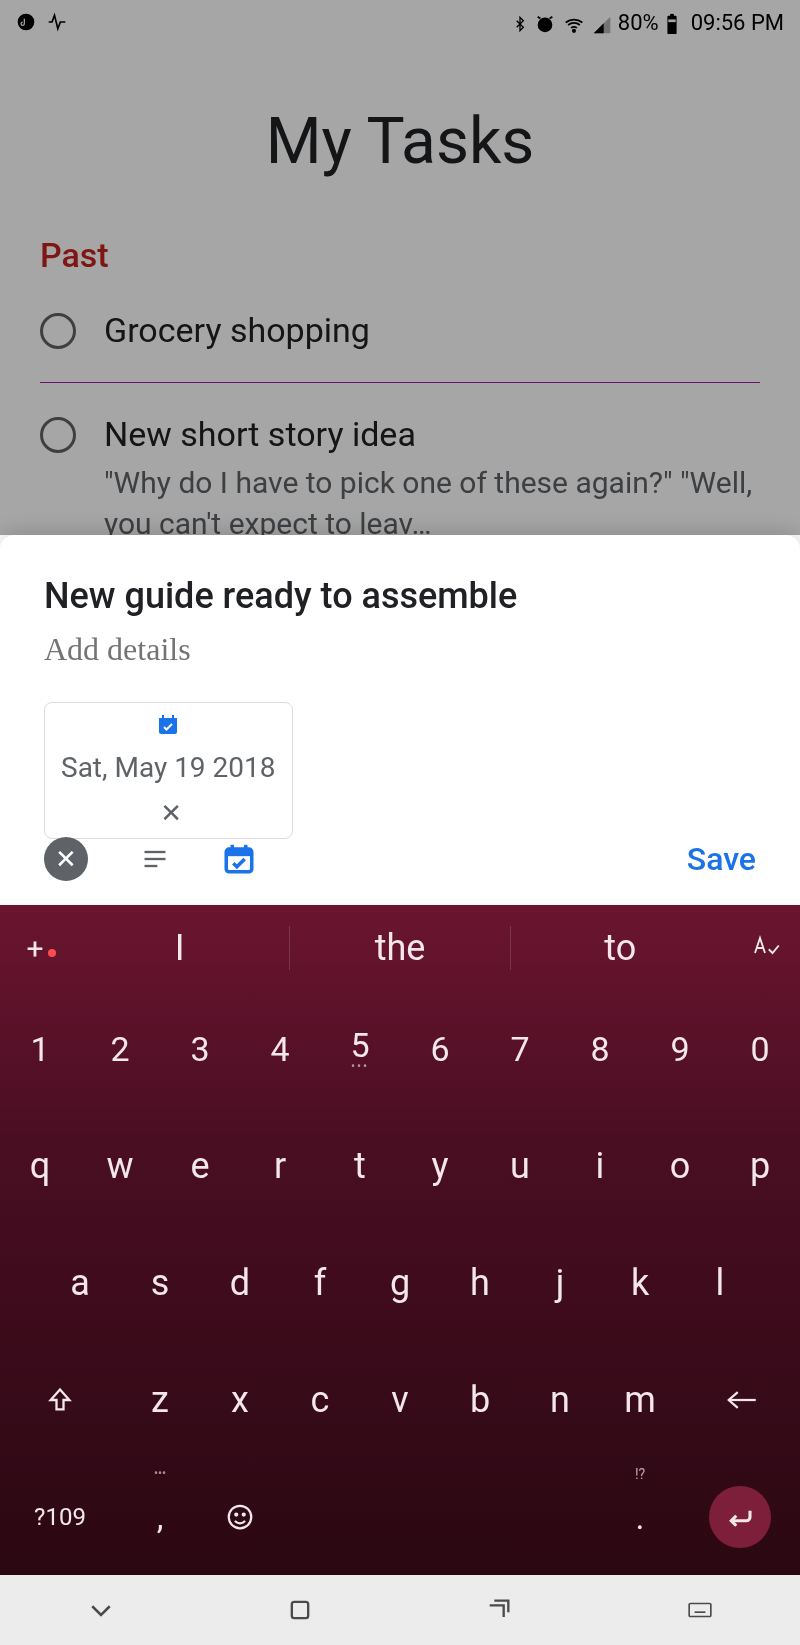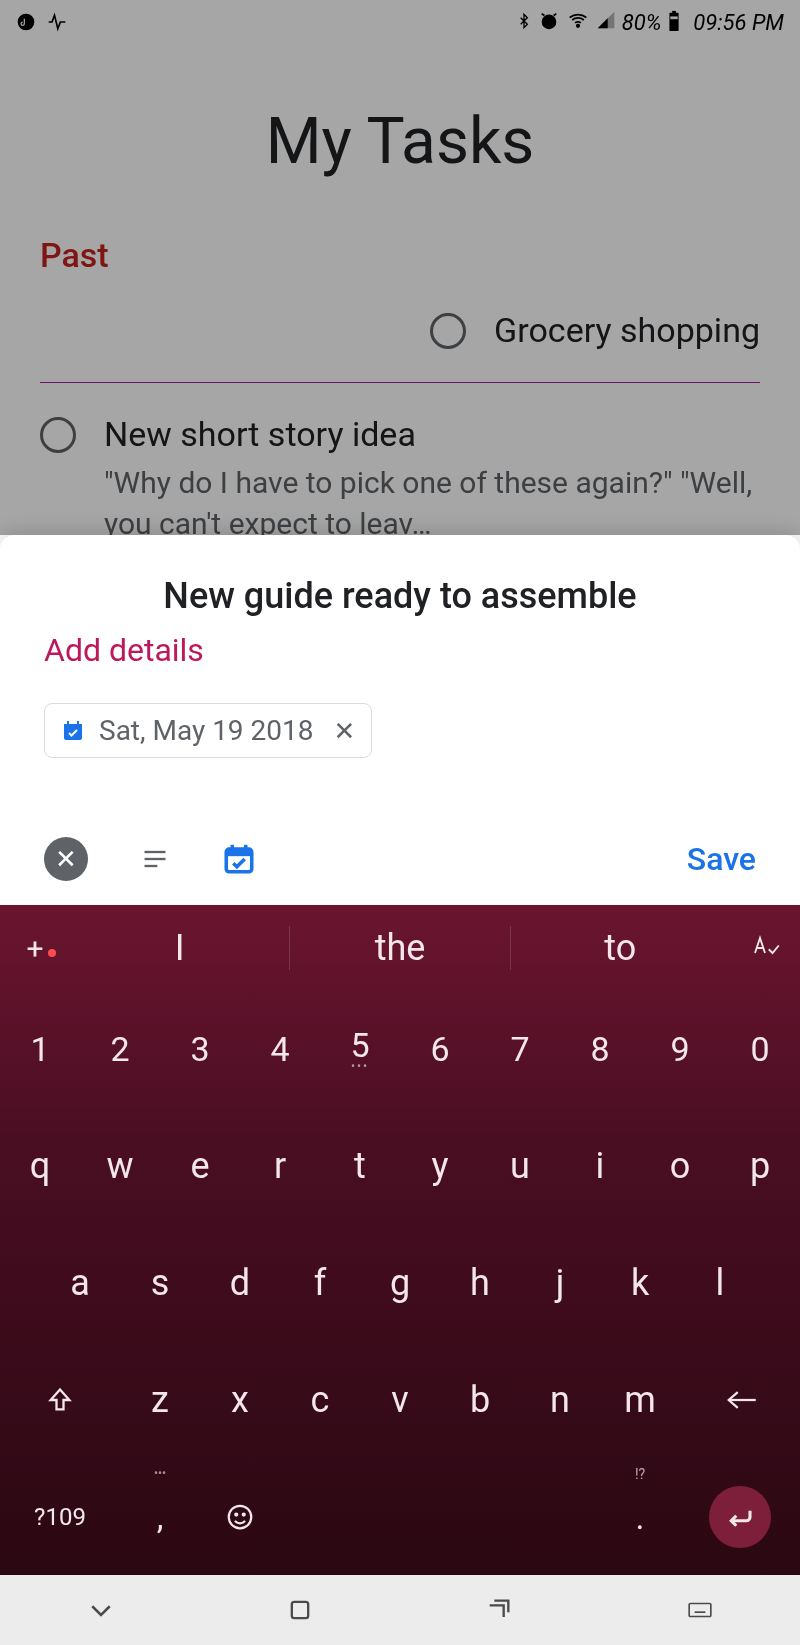--- a/index.html
+++ b/index.html
@@ -2,37 +2,37 @@
 <html><head>
 <meta charset="utf-8">
 <style>
   * { box-sizing: border-box; margin: 0; padding: 0; }
   html, body { width: 800px; height: 1645px; font-family: Roboto, 'Helvetica Neue', Arial, sans-serif; overflow: hidden; background: #fff; }
   .screen { position: relative; width: 800px; height: 1645px; }
   .dim-overlay { position: absolute; inset: 0; background: rgba(0,0,0,0.35); pointer-events: none; z-index: 5; height: 535px; }
   
   .status-bar { height: 44px; display: flex; align-items: center; justify-content: space-between; padding: 0 16px; font-size: 22px; color: #000; }
   .status-left { display: flex; gap: 10px; align-items: center; }
-  .status-right { display: flex; gap: 6px; align-items: flex-start; font-weight: 400; font-style: italic; }
+  .status-right { display: flex; gap: 6px; align-items: flex-end; font-weight: 400; }
   .status-right .time { margin-left: 6px; }
   .ic { display: inline-block; }
   
   .main { padding: 20px 40px 0 40px; }
   .title { font-size: 64px; font-weight: 400; text-align: center; color: #202124; margin-top: 40px; margin-bottom: 56px; }
   .section-label { color: #c5221f; font-size: 34px; font-weight: 500; margin-bottom: 24px; }
-  .task-row { display: flex; align-items: flex-start; gap: 28px; padding: 10px 0 30px 0; justify-content: flex-end; }
+  .task-row { display: flex; align-items: flex-start; gap: 28px; padding: 10px 0 30px 0; }
   .task-row + .task-row { border-top: 1px solid #a21caf; padding-top: 30px; }
   .radio { width: 36px; height: 36px; border: 3px solid #5f6368; border-radius: 50%; flex-shrink: 0; margin-top: 4px; }
   .task-title { font-size: 34px; color: #202124; line-height: 1.25; }
   .task-details { font-size: 30px; color: #5f6368; margin-top: 8px; line-height: 1.35; }
   
   .sheet { position: absolute; left: 0; right: 0; top: 535px; background: #fff; border-radius: 14px 14px 0 0; z-index: 10; padding: 40px 44px 20px 44px; height: 370px; box-shadow: 0 -4px 20px rgba(0,0,0,0.15); }
-  .new-title { font-size: 36px; font-weight: 500; color: #202124; text-align: center; }
-  .details-ph { font-size: 32px; color: #be185d; margin-top: 14px; }
-  .date-chip { display: inline-flex; align-items: center; gap: 14px; border: 1px solid #dadce0; border-radius: 8px; padding: 10px 16px; margin-top: 34px; font-size: 28px; color: #5f6368; }
+  .new-title { font-size: 36px; font-weight: 500; color: #202124; }
+  .details-ph { font-size: 32px; color: #737373; margin-top: 14px; font-family: Liberation Serif, serif; }
+  .date-chip { display: inline-flex; align-items: center; gap: 14px; border: 1px solid #dadce0; border-radius: 8px; padding: 10px 16px; margin-top: 34px; font-size: 28px; color: #5f6368; flex-direction: column; }
   .date-chip .cal-ic { color: #1a73e8; }
   .date-chip .x { font-size: 26px; color: #5f6368; margin-left: 6px; }
   .sheet-toolbar { position: absolute; left: 44px; right: 44px; bottom: 24px; display: flex; align-items: center; }
   .sheet-toolbar .left { display: flex; align-items: center; gap: 50px; }
   .circle-x { width: 44px; height: 44px; border-radius: 50%; background: #5f6368; color: #fff; display: flex; align-items: center; justify-content: center; font-size: 26px; }
   .save-btn { margin-left: auto; color: #1a73e8; font-size: 32px; font-weight: 500; }
   
   .keyboard { position: absolute; left: 0; right: 0; top: 905px; height: 670px; z-index: 10; background: linear-gradient(to bottom, #6b1530 0%, #4a0e22 35%, #2a0812 100%); color: #f3e6ec; display: flex; flex-direction: column; }
   .suggest-row { height: 86px; display: flex; align-items: center; font-size: 36px; }
   .sg-side { width: 70px; display: flex; justify-content: center; align-items: center; font-size: 30px; position: relative; }

